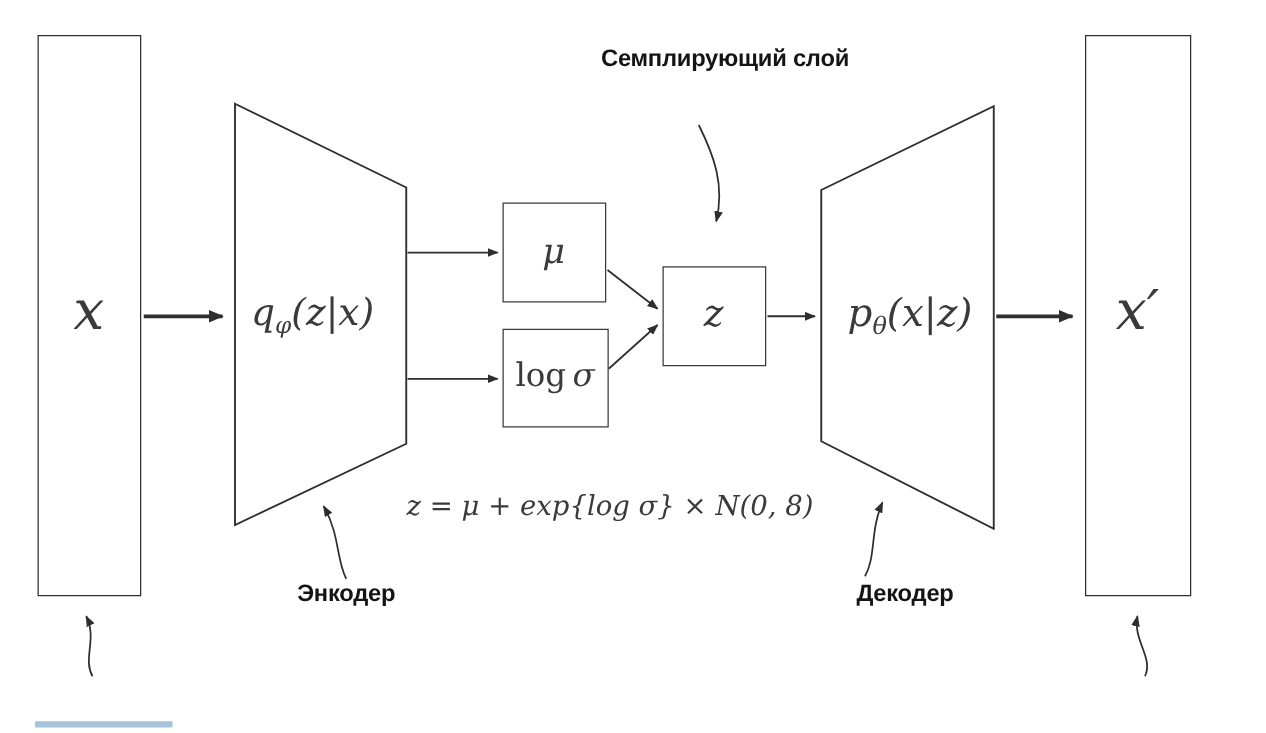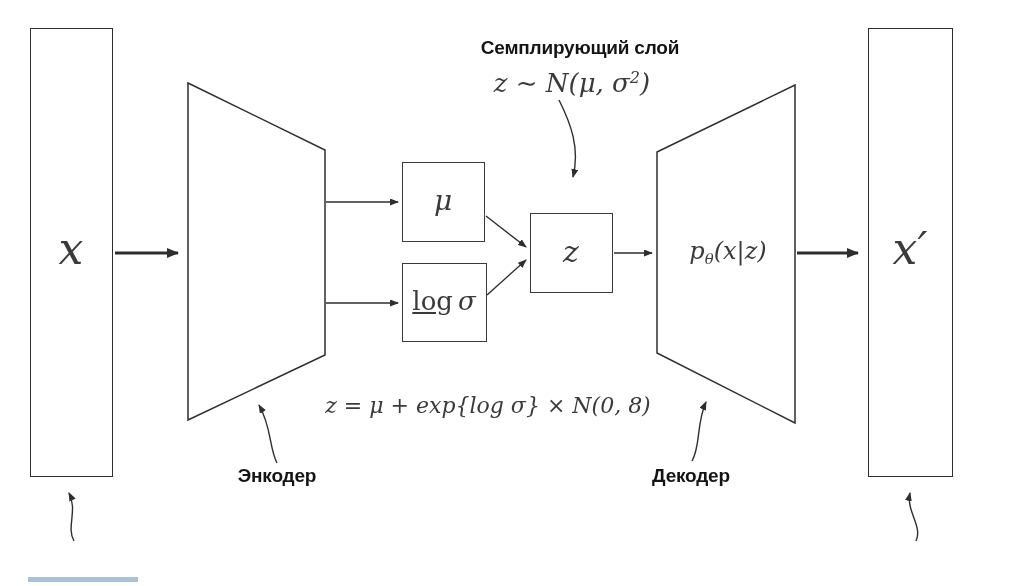--- a/index.html
+++ b/index.html
@@ -25,21 +25,21 @@
   }
   .math{
     position:absolute;
     transform:translate(-50%,-50%);
     font-family:"DejaVu Serif",serif;
     font-style:italic;
     color:#3a3a3a;
     white-space:nowrap;
     line-height:1;
   }
-  .math .rm{font-style:normal;text-decoration:underline;}
+  .math .rm{font-style:normal;}
   .math sub{
     font-size:62%;
     font-style:italic;
     vertical-align:-0.35em;
     line-height:0;
   }
   .math sup{
     font-size:62%;
     vertical-align:0.55em;
     line-height:0;
@@ -97,34 +97,34 @@
 
     <path d="M559,100 C571,124 580,148 573,177" fill="none" stroke="#2e2e2e" stroke-width="1.4" marker-end="url(#ah-small)"></path>
     <path d="M74,541 C66,527 78,511 69,493" fill="none" stroke="#2e2e2e" stroke-width="1.4" marker-end="url(#ah-small)"></path>
     <path d="M277,463 C269,448 272,428 259,405" fill="none" stroke="#2e2e2e" stroke-width="1.4" marker-end="url(#ah-small)"></path>
     <path d="M692,461 C701,445 696,424 706,402" fill="none" stroke="#2e2e2e" stroke-width="1.4" marker-end="url(#ah-small)"></path>
     <path d="M916,541 C923,526 906,512 910,493" fill="none" stroke="#2e2e2e" stroke-width="1.4" marker-end="url(#ah-small)"></path>
   </svg>
 
   <div class="math" style="left:71px;top:249px;font-size:44px;">x</div>
 
+  <div class="math" style="left:250px;top:251px;font-size:30px;"><span>q</span><sub>φ</sub><span>(z|x)</span></div>
 
   <div class="math" style="left:443px;top:201px;font-size:28px;">μ</div>
 
   <div class="math" style="left:444px;top:301px;font-size:26px;"><span class="rm">log</span><span style="margin-left:5px;">σ</span></div>
 
   <div class="math" style="left:571px;top:252px;font-size:30px;">z</div>
 
-  <div class="math" style="left:728px;top:251px;font-size:24px;text-align:right;"><span>p</span><sub>θ</sub><span>(x|z)</span></div>
+  <div class="math" style="left:728px;top:251px;font-size:31px;text-align:right;"><span>p</span><sub>θ</sub><span>(x|z)</span></div>
 
   <div class="math" style="left:910px;top:249px;font-size:44px;">x′</div>
 
-  <div class="math" style="left:572px;top:83px;font-size:26px;"><span>z ∼ N(μ, σ</span><sup>2</sup><span>)</span></div>
 
   <div class="math" style="left:488px;top:406px;font-size:22px;">z = μ + exp{log σ} × N(0, 8)</div>
 
   <div class="blabel centered" style="left:580px;top:38px;">Семплирующий слой</div>
   <div class="blabel centered" style="left:277px;top:466px;">Энкодер</div>
-  <div class="blabel centered" style="left:691px;top:466px;">Декодер</div>
+  <div class="blabel centered" style="left:724px;top:466px;">Декодер</div>
 
   <div id="accent-bar"></div>
 
 </div>
 
 </body></html>

